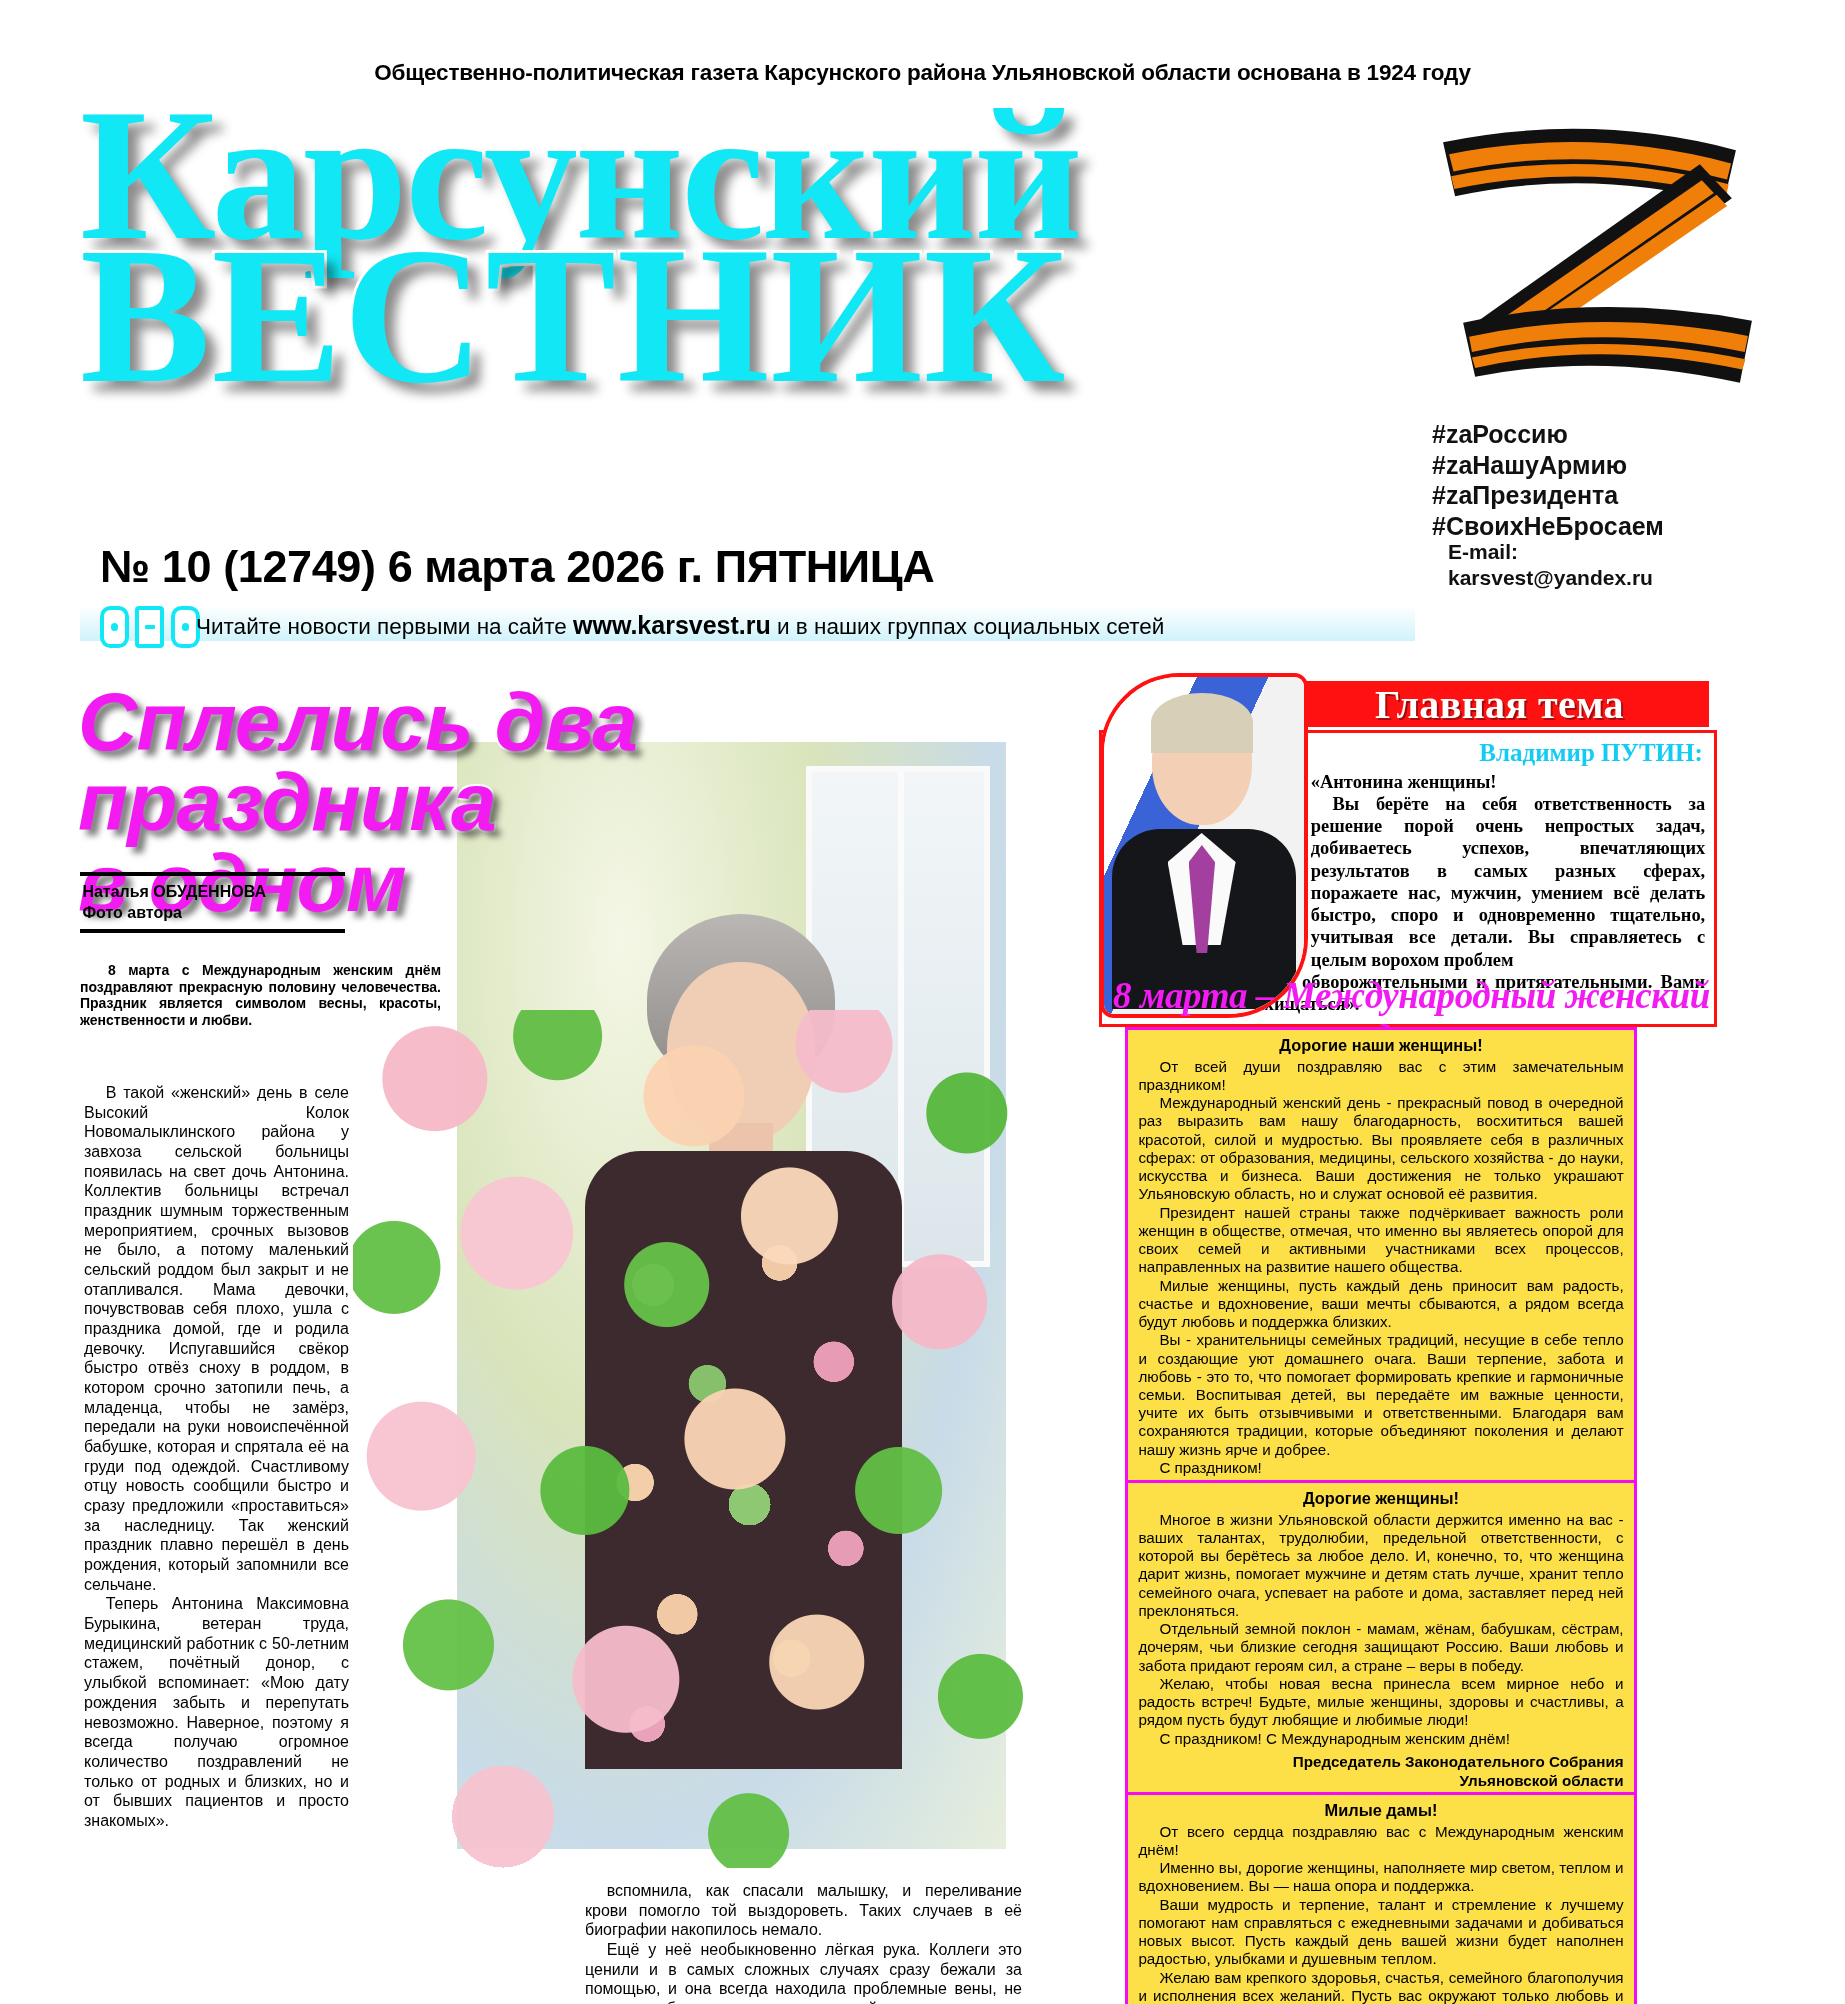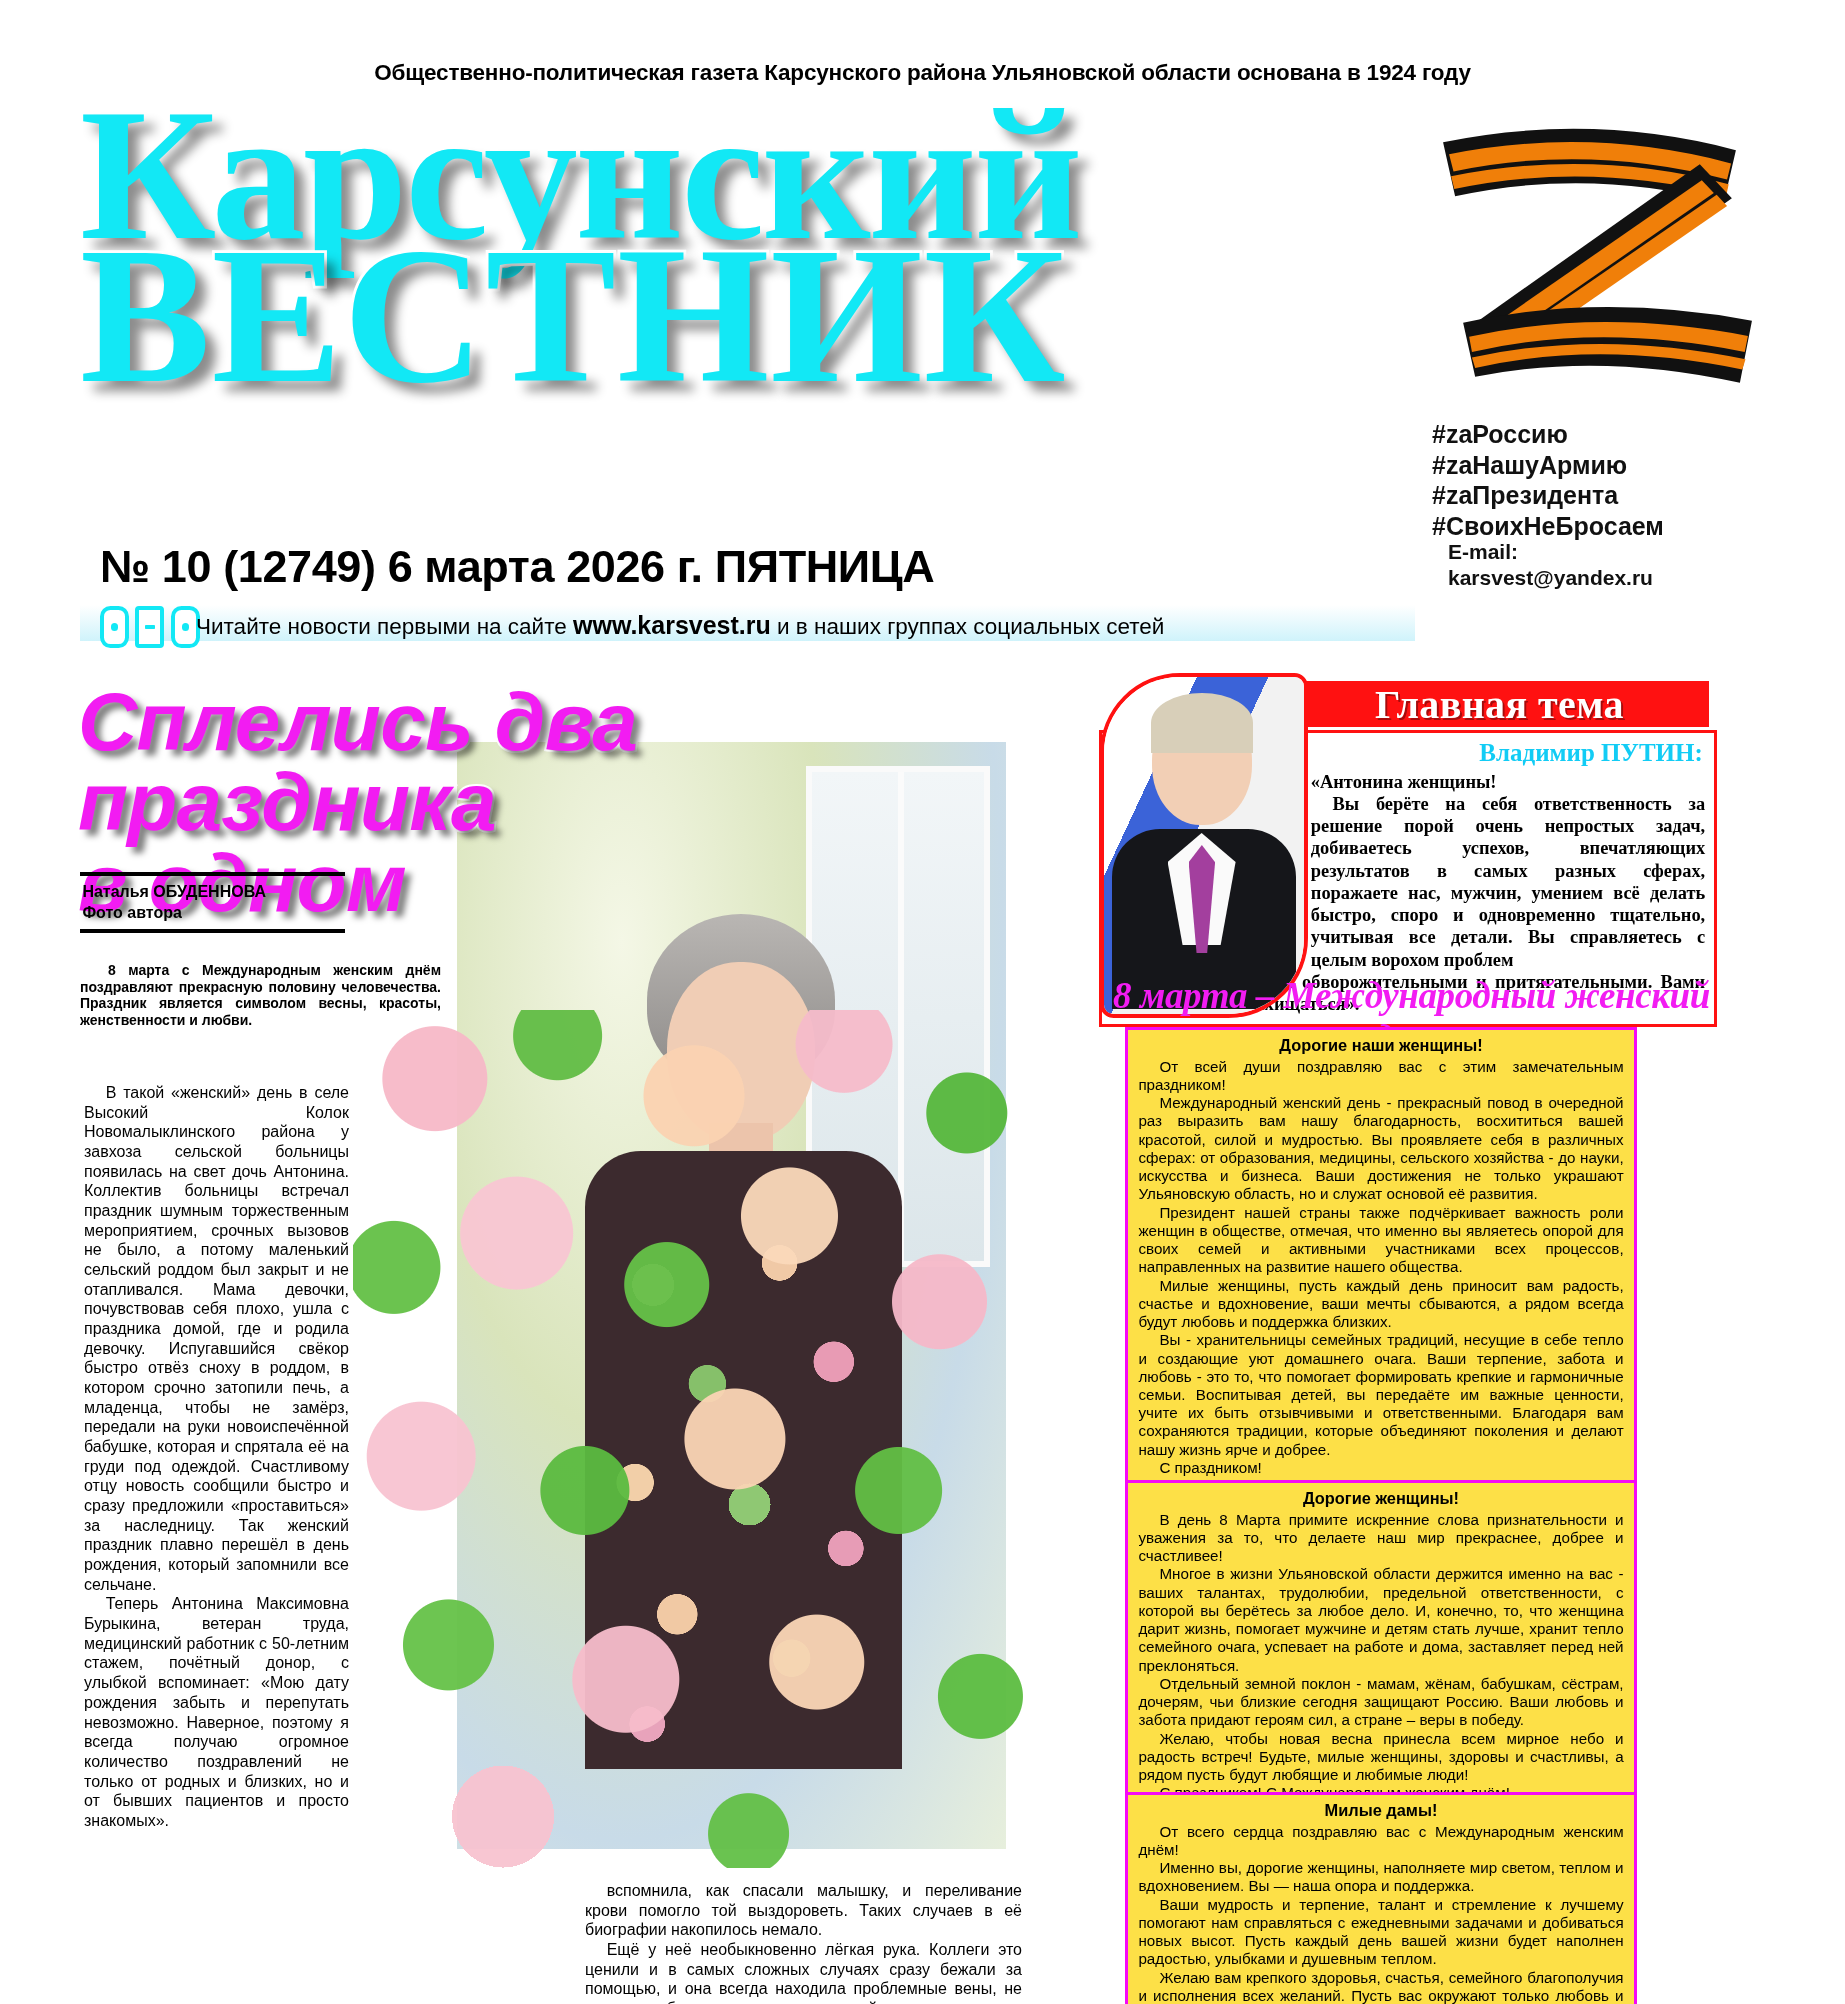--- a/index.html
+++ b/index.html
@@ -356,21 +356,20 @@
       </div>
     <div class="sig">
         <div>Губернатор Ульяновской области</div>
         <div>А.Ю. Русских</div>
       </div>
   </div>
 
   <div class="greet" id="g2">
     <h3>Дорогие женщины!</h3>
     <div>
-        <p>В день 8 Марта примите искренние слова признательности и уважения за то, что делаете наш мир прекраснее, добрее и счастливее!</p>
         <p>Многое в жизни Ульяновской области держится именно на вас - ваших талантах, трудолюбии, предельной ответственности, с которой вы берётесь за любое дело. И, конечно, то, что женщина дарит жизнь, помогает мужчине и детям стать лучше, хранит тепло семейного очага, успевает на работе и дома, заставляет перед ней преклоняться.</p>
         <p>Отдельный земной поклон - мамам, жёнам, бабушкам, сёстрам, дочерям, чьи близкие сегодня защищают Россию. Ваши  любовь и забота придают героям сил, а стране – веры в победу.</p>
         <p>Желаю, чтобы новая весна принесла всем мирное небо и радость встреч! Будьте, милые женщины, здоровы и счастливы, а рядом пусть будут любящие и любимые люди!</p>
         <p>С праздником! С Международным женским днём!</p>
       </div>
     <div class="sig">
         <div>Председатель Законодательного Собрания</div>
         <div>Ульяновской области</div>
         <div>В.В. Малышев</div>
       </div>

